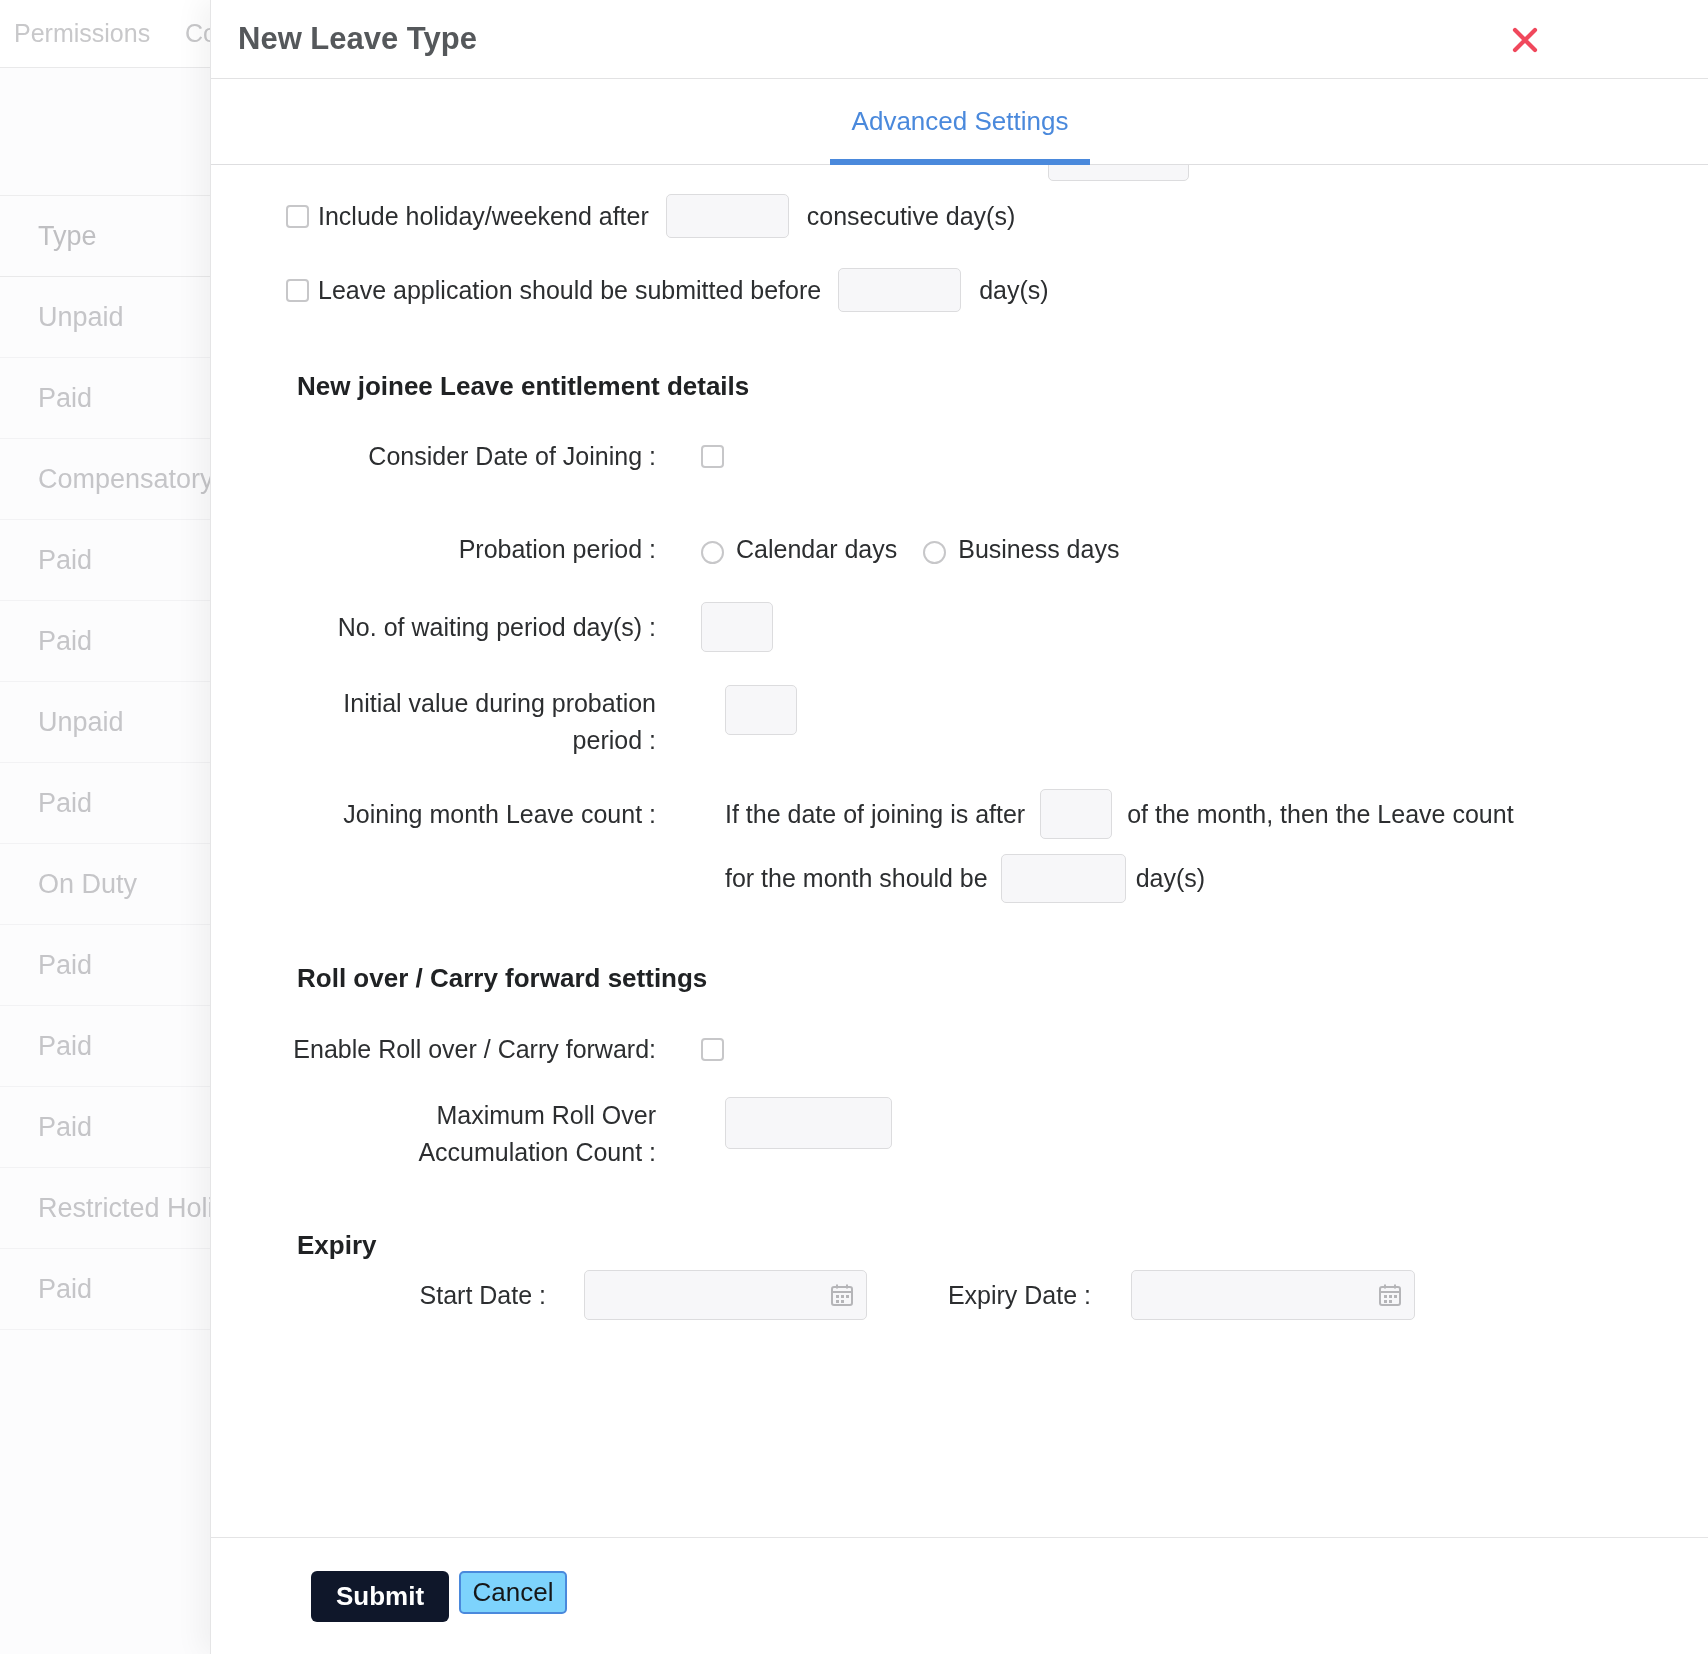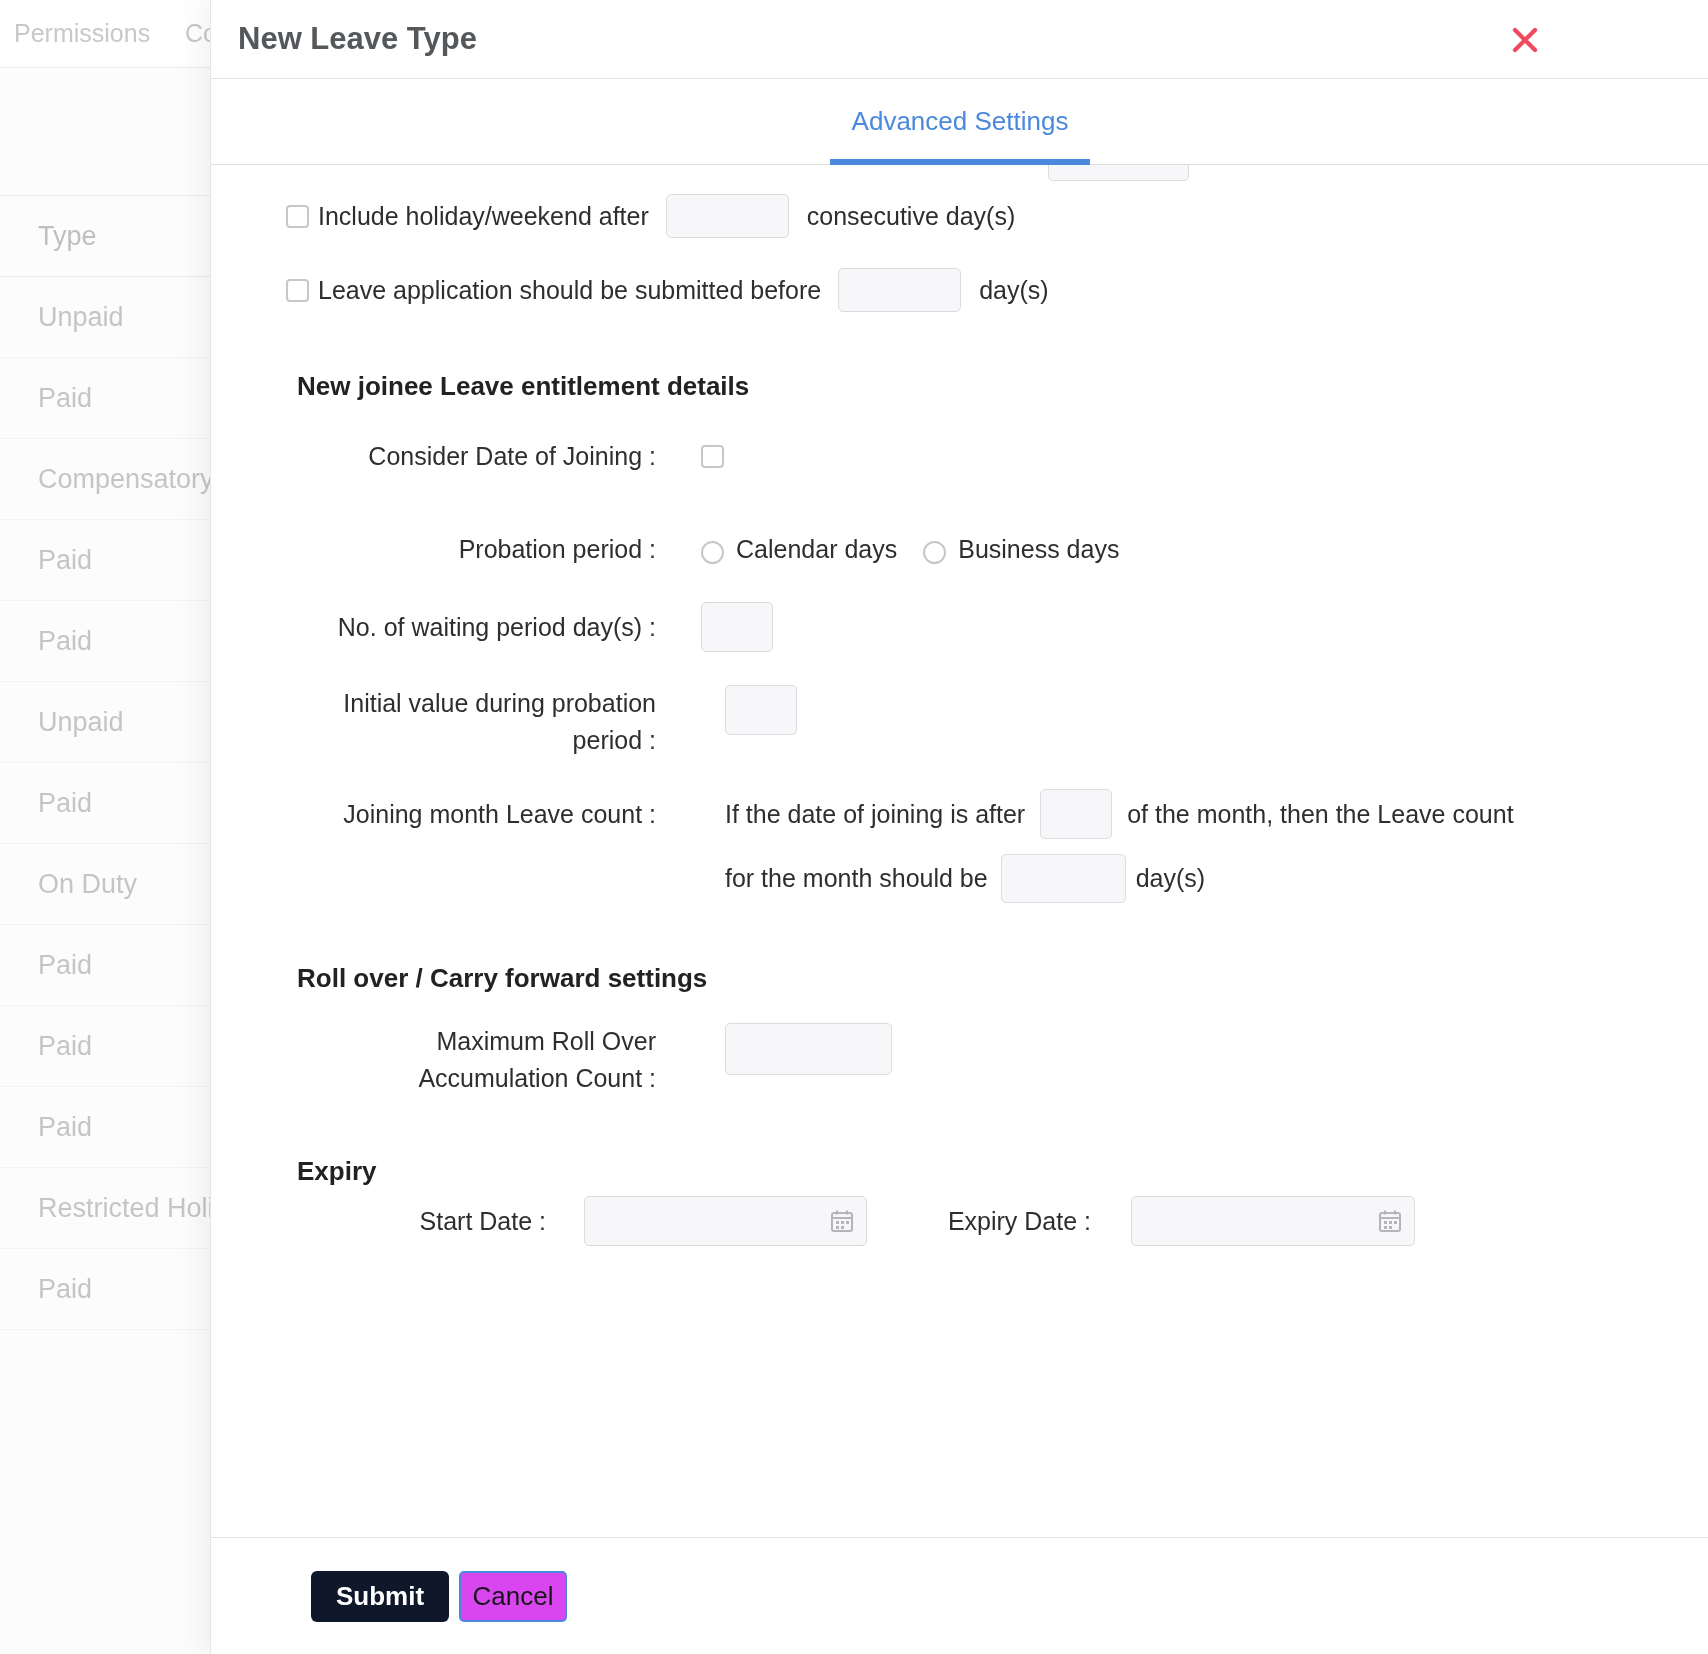--- a/index.html
+++ b/index.html
@@ -82,21 +82,21 @@
   .date-box svg { position:absolute; right:12px; top:12px; pointer-events:none; }
 
   .mt29{margin-top:29px;} .mt30{margin-top:30px;} .mt58{margin-top:58px;} .mt36{margin-top:36px;}
   .mt42{margin-top:56px;} .mt34{margin-top:34px;} .mt33{margin-top:33px;} .mt59{margin-top:59px;}
   .mt37{margin-top:37px;} .mt35{margin-top:29px;} .mt9{margin-top:9px;}
 
   .m-footer { position:absolute; left:0; right:0; top:1537px; bottom:0; border-top:1px solid #e4e4e5; background:#fff; }
   .btns { position:absolute; left:100px; top:33px; display:flex; }
   .btn-submit { width:138px; height:51px; background:#0f172a; color:#fff; font-size:26px; font-weight:bold;
                 border:none; border-radius:6px; cursor:pointer; font-family:"Liberation Sans",sans-serif; }
-  .btn-cancel { width:108px; height:51px; background:#d946ef; color:#151617; font-size:26px;
+  .btn-cancel { width:108px; height:43px; background:#7dd3fc; color:#151617; font-size:26px;
                 border:2px solid #4a89dc; border-radius:5px; margin-left:10px; box-sizing:border-box;
                 cursor:pointer; font-family:"Liberation Sans",sans-serif; }
 </style>
 </head>
 <body>
 
 <div class="bg-strip">
   <div class="bg-topnav">
     <div class="nav-item nav-1">Permissions</div>
     <div class="nav-item nav-2">Co</div>
@@ -206,20 +206,26 @@
         <div class="join-line join-line2">
           <span class="txt">for the month should be</span>
           <input class="input mid-input" style="">
           <span class="txt">day(s)</span>
         </div>
       </div>
     </div>
 
     <div class="sec-h mt59">Roll over / Carry forward settings</div>
 
+    <div class="f-row mt37">
+      <div class="f-label">Enable Roll over / Carry forward:</div>
+      <div class="f-ctrl">
+        <div class="cb"></div>
+      </div>
+    </div>
 
     <div class="f-row top mt35">
       <div class="f-label two-line">
         <span>Maximum Roll Over</span>
         <span>Accumulation Count :</span>
       </div>
       <div class="f-ctrl">
         <input class="input max-input" style="">
       </div>
     </div>

